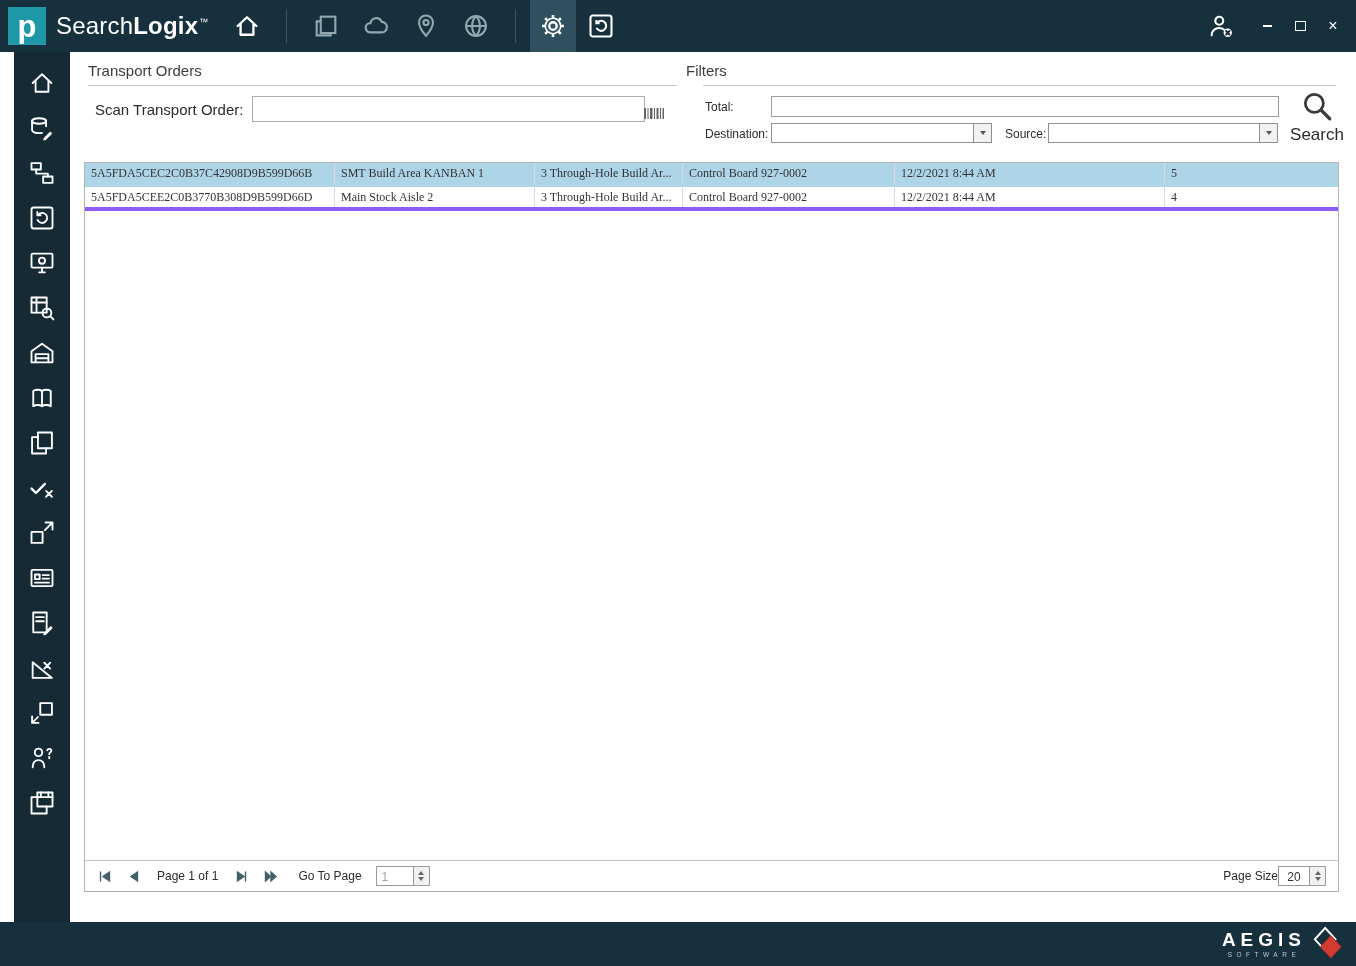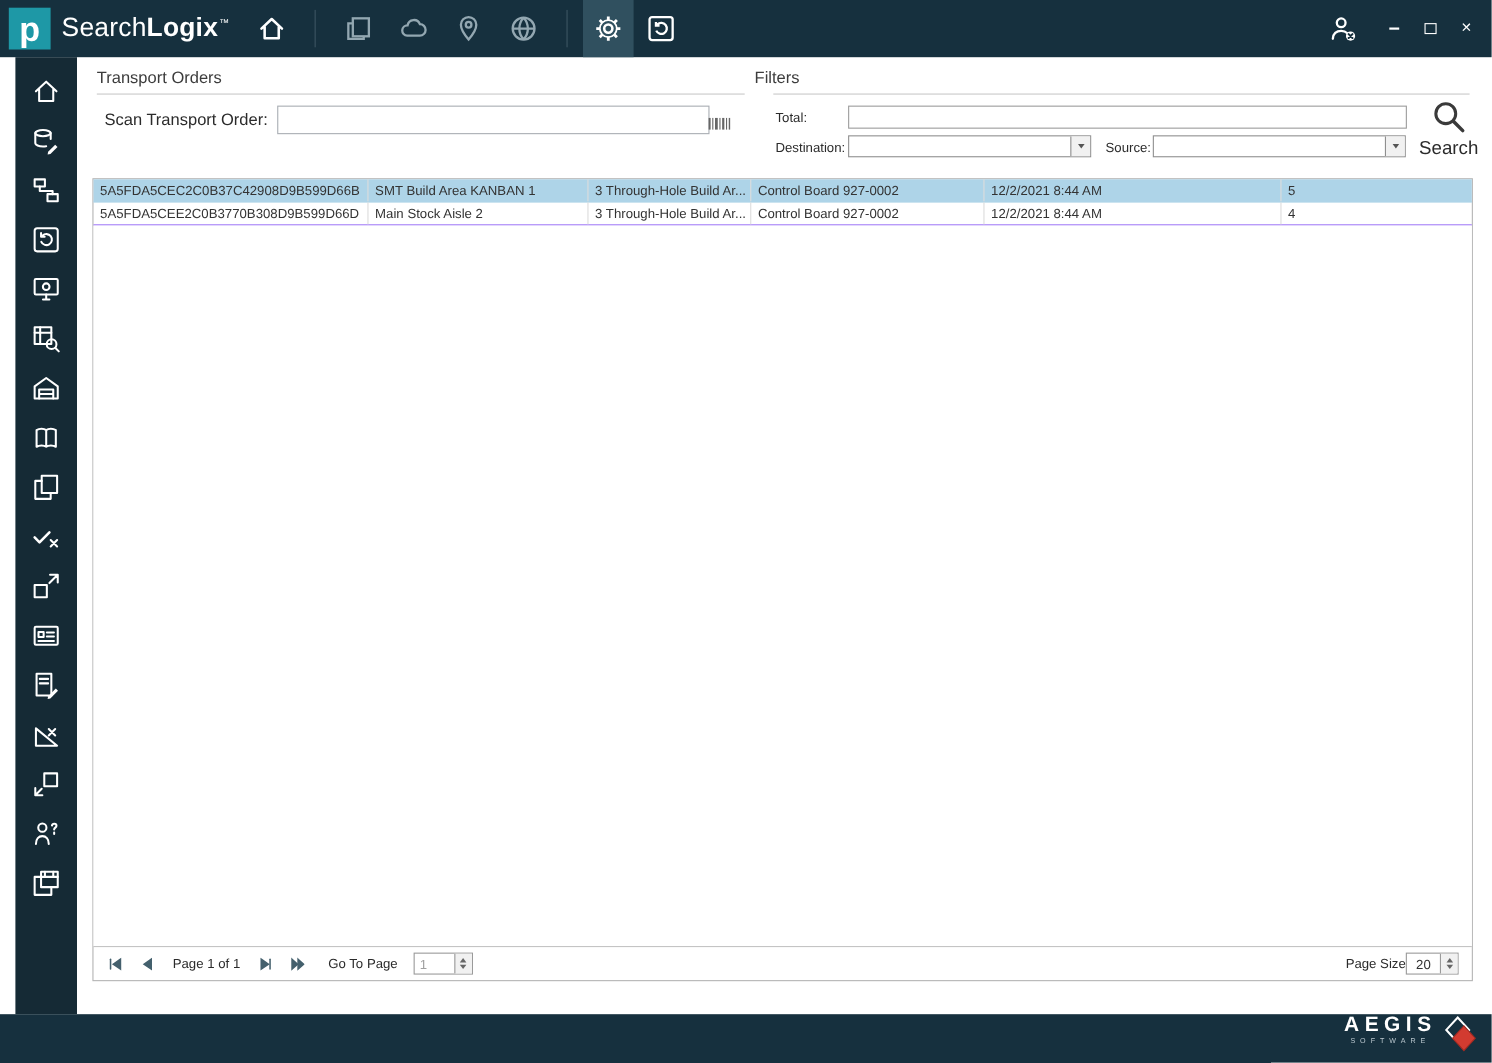--- a/index.html
+++ b/index.html
@@ -64,21 +64,21 @@
   .combo-btn{width:17px;border-left:1px solid #8f8f8f;background:#f1f1f1;display:flex;align-items:center;justify-content:center;}
   .combo-arrow{width:0;height:0;border-left:3.5px solid transparent;border-right:3.5px solid transparent;border-top:4.5px solid #555;}
 
   .search-btn{position:absolute;left:1221px;top:37px;width:52px;display:flex;flex-direction:column;align-items:center;gap:2px;}
   .search-btn .search-text{font-size:17px;color:#2b2b2b;}
 
   
   .table-frame{position:absolute;left:14px;right:17px;top:110px;bottom:30px;border:1px solid #b4b4b4;
                display:flex;flex-direction:column;box-sizing:border-box;background:#fff;}
   .tbl-header{display:flex;height:21px;border-bottom:1px solid #c4c4c4;flex:0 0 auto;}
-  .tbl-row{display:flex;height:20px;border-bottom:1px solid #8b5cf6;flex:0 0 auto;}
+  .tbl-row{display:flex;height:20px;border-bottom:4px solid #8b5cf6;flex:0 0 auto;font-family:Liberation Serif, serif;}
   .tbl-row.selected{background:#aed4e8;border-bottom-color:#aed4e8;}
   .cell{font-size:12px;padding:3px 6px 0 6px;box-sizing:border-box;white-space:nowrap;overflow:hidden;border-right:1px solid #dcdcdc;}
   .tbl-header .cell{color:#4f4f4f;}
   .tbl-row .cell{color:#333;}
   .c0{width:250px;} .c1{width:200px;} .c2{width:148px;} .c3{width:212px;} .c4{width:270px;} .c5{flex:1;border-right:none;}
   .tbl-filler{flex:1;background:#fff;}
 
   
   .pager{flex:0 0 auto;height:30px;border-top:1px solid #c4c4c4;display:flex;align-items:center;padding:0 12px;gap:14px;font-size:12px;color:#2b2b2b;}
   .pg-btn{width:15px;height:15px;display:flex;align-items:center;justify-content:center;}
@@ -88,21 +88,21 @@
   .spin{display:flex;border:1px solid #9a9a9a;height:20px;background:#fff;box-sizing:border-box;align-items:stretch;}
   .spin-val{font-size:12px;padding:3px 5px 0 5px;box-sizing:border-box;}
   .spin-goto .spin-val{width:36px;color:#a0a0a0;}
   .spin-size .spin-val{width:30px;color:#333;text-align:center;}
   .spin-arrows{width:15px;border-left:1px solid #9a9a9a;background:#f1f1f1;display:flex;flex-direction:column;align-items:center;justify-content:center;gap:2px;}
   .tri-up{width:0;height:0;border-left:3px solid transparent;border-right:3px solid transparent;border-bottom:4px solid #666;}
   .tri-dn{width:0;height:0;border-left:3px solid transparent;border-right:3px solid transparent;border-top:4px solid #666;}
   .pg-right{margin-left:auto;display:flex;align-items:center;gap:0;}
 
   
-  .footer{position:absolute;bottom:0;left:0;right:0;height:44px;background:#16303e;display:flex;justify-content:flex-end;padding-right:12px;box-sizing:border-box;}
+  .footer{position:absolute;bottom:0;left:0;right:0;height:44px;background:#16303e;display:flex;align-items:center;justify-content:flex-end;padding-right:12px;box-sizing:border-box;}
   .aegis{display:flex;flex-direction:column;align-items:center;line-height:1;}
   .aegis-name{color:#fff;font-size:19px;font-weight:bold;letter-spacing:5px;}
   .aegis-sub{color:#b9c6cd;font-size:6.5px;letter-spacing:4.5px;margin-top:3px;}
   .aegis-diamond{margin-left:6px;}
 </style>
 </head>
 <body>
 
 <div class="window">
 

